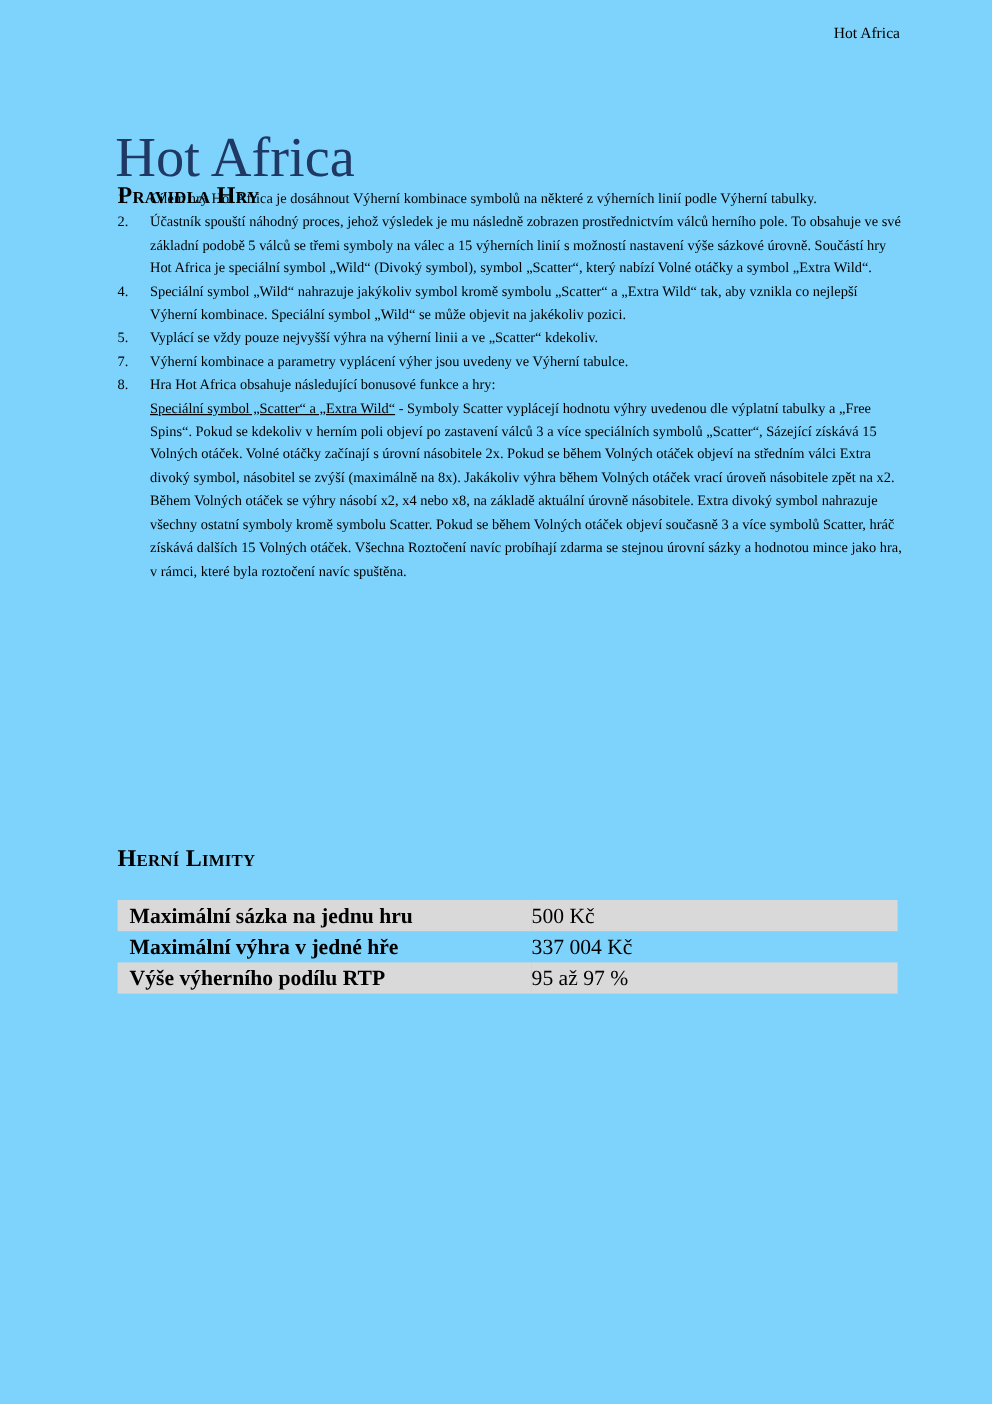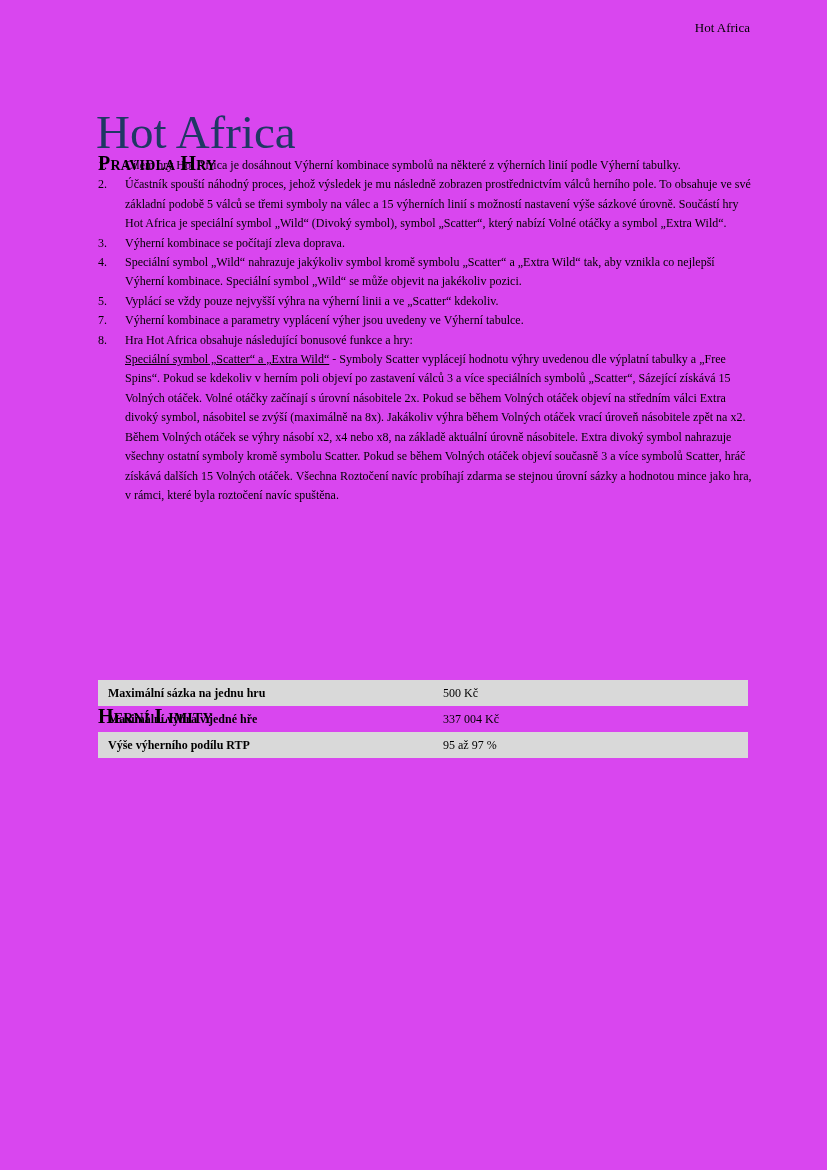--- a/index.html
+++ b/index.html
@@ -1,20 +1,20 @@
 <!DOCTYPE html>
 <html><head>
 <meta charset="utf-8">
 <style>
   html, body { margin: 0; padding: 0; background: #ffffff; }
   .page {
     position: relative;
     width: 827px;
     height: 1170px;
-    background: #d946ef;
+    background: #7dd3fc;
     font-family: "Liberation Serif", "DejaVu Serif", serif;
     color: #000000;
     overflow: hidden;
   }
   .running-header {
     position: absolute;
     top: 20px;
     right: 77px;
     font-size: 13px;
     line-height: 15px;
@@ -58,24 +58,24 @@
   .rule-num {
     display: inline-block;
     width: 27px;
     margin-left: -27px;
     vertical-align: baseline;
   }
   .bonus-title { text-decoration: underline; }
   .limits-table {
     position: absolute;
     left: 98px;
-    top: 680px;
+    top: 750px;
     width: 650px;
     border-collapse: collapse;
-    font-size: 12px;
+    font-size: 18px;
   }
   .limits-table tr { height: 26px; }
   .limits-table tr.stripe { background: #d9d9d9; }
   .limits-table td {
     padding: 0;
     vertical-align: middle;
     line-height: 19px;
   }
   .limits-table td.label-cell {
     width: 335px;
@@ -91,21 +91,20 @@
 
   <div class="running-header">Hot Africa</div>
 
   <h1 class="page-title">Hot Africa</h1>
 
   <h2 class="section-heading rules-heading">Pravidla Hry</h2>
 
   <ol class="rules-list">
     <li><span class="rule-num">1.</span><span>Cílem hry Hot Africa je dosáhnout Výherní kombinace symbolů na některé z výherních linií podle Výherní tabulky.</span></li>
     <li><span class="rule-num">2.</span><span>Účastník spouští náhodný proces, jehož výsledek je mu následně zobrazen prostřednictvím válců herního pole. To obsahuje ve své základní podobě 5 válců se třemi symboly na válec a 15 výherních linií s možností nastavení výše sázkové úrovně. Součástí hry Hot Africa je speciální symbol „Wild“ (Divoký symbol), symbol „Scatter“, který nabízí Volné otáčky a symbol „Extra Wild“.</span></li>
-    <li><span class="rule-num">3.</span><span>Výherní kombinace se počítají zleva doprava.</span></li>
     <li><span class="rule-num">4.</span><span>Speciální symbol „Wild“ nahrazuje jakýkoliv symbol kromě symbolu „Scatter“ a „Extra Wild“ tak, aby vznikla co nejlepší Výherní kombinace. Speciální symbol „Wild“ se může objevit na jakékoliv pozici.</span></li>
     <li><span class="rule-num">5.</span><span>Vyplácí se vždy pouze nejvyšší výhra na výherní linii a ve „Scatter“ kdekoliv.</span></li>
     <li><span class="rule-num">7.</span><span>Výherní kombinace a parametry vyplácení výher jsou uvedeny ve Výherní tabulce.</span></li>
     <li><span class="rule-num">8.</span><span>Hra Hot Africa obsahuje následující bonusové funkce a hry:</span><br>
       <span class="bonus-title">Speciální symbol „Scatter“ a „Extra Wild“</span><span> - Symboly Scatter vyplácejí hodnotu výhry uvedenou dle výplatní tabulky a „Free Spins“. Pokud se kdekoliv v herním poli objeví po zastavení válců 3 a více speciálních symbolů „Scatter“, Sázející získává 15 Volných otáček. Volné otáčky začínají s úrovní násobitele 2x. Pokud se během Volných otáček objeví na středním válci Extra divoký symbol, násobitel se zvýší (maximálně na 8x). Jakákoliv výhra během Volných otáček vrací úroveň násobitele zpět na x2. Během Volných otáček se výhry násobí x2, x4 nebo x8, na základě aktuální úrovně násobitele. Extra divoký symbol nahrazuje všechny ostatní symboly kromě symbolu Scatter. Pokud se během Volných otáček objeví současně 3 a více symbolů Scatter, hráč získává dalších 15 Volných otáček. Všechna Roztočení navíc probíhají zdarma se stejnou úrovní sázky a hodnotou mince jako hra, v rámci, které byla roztočení navíc spuštěna.</span>
     </li>
   </ol>
 
   <h2 class="section-heading limits-heading">Herní Limity</h2>
 

